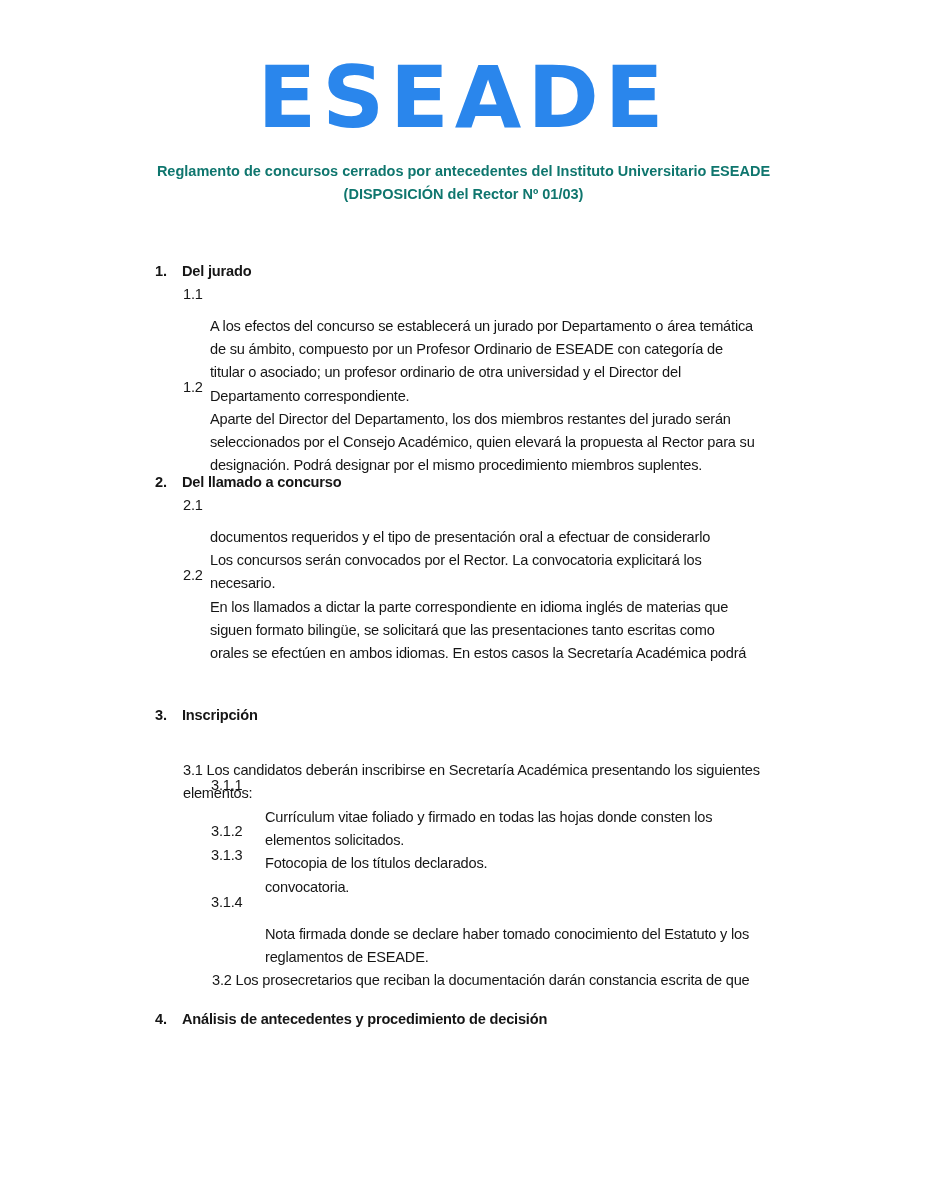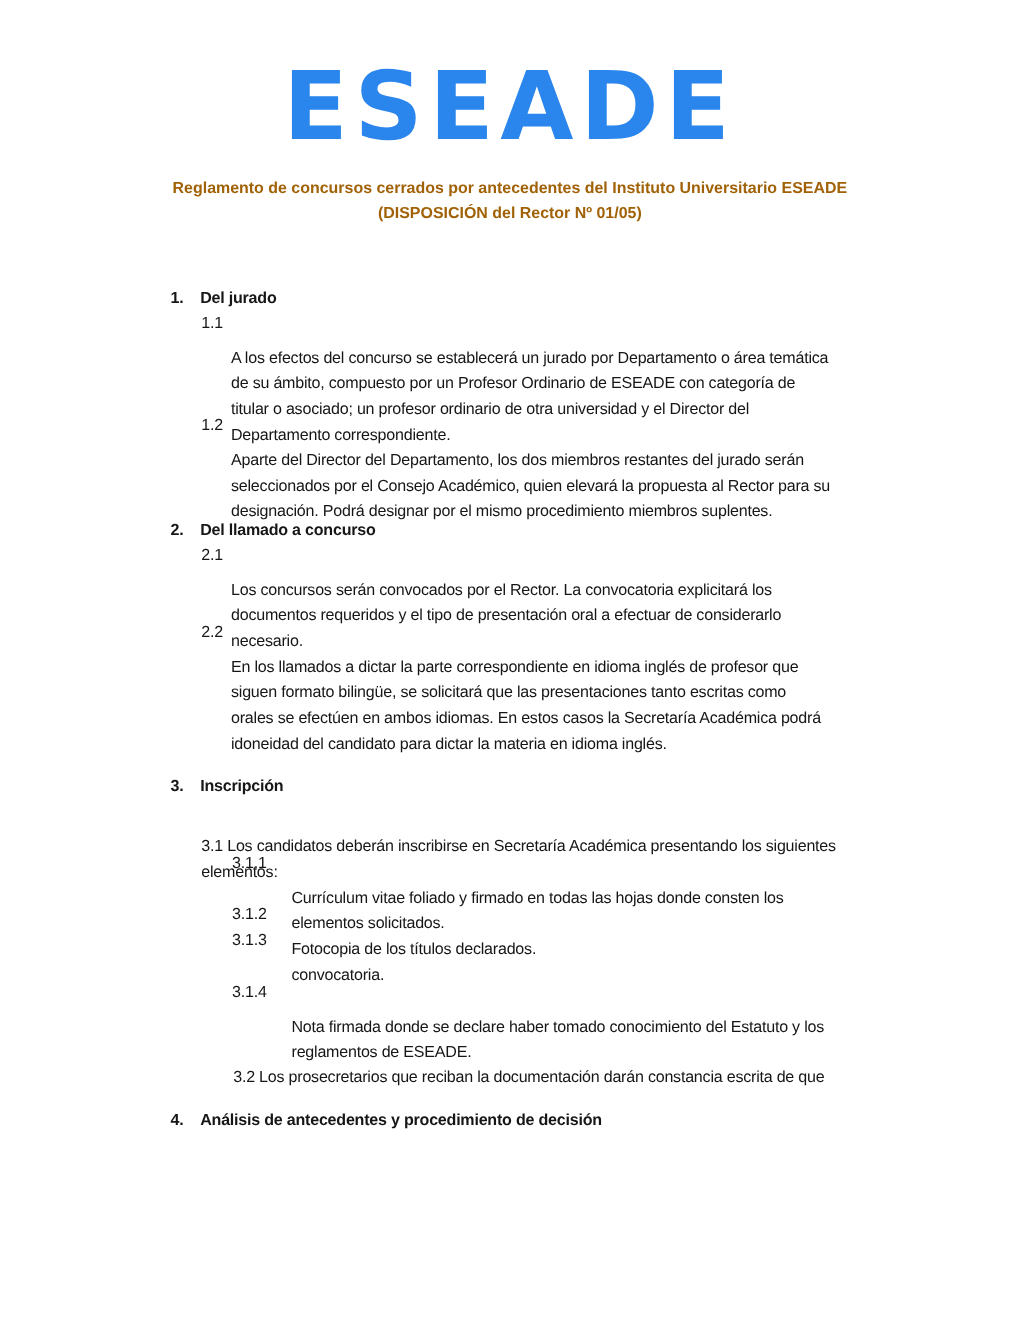--- a/index.html
+++ b/index.html
@@ -8,21 +8,21 @@
       font-family: "Liberation Sans", sans-serif; color: #111111;
     }
     .page { position: absolute; left: 0; top: 0; width: 927px; height: 1200px; background: #fff; }
     .logo {
       position: absolute; left: 0; width: 927px; top: 52px; text-align: center;
       font-family: "DejaVu Sans", sans-serif; font-weight: bold;
       font-size: 86px; line-height: 90px; letter-spacing: 6px;
     }
     .title {
       position: absolute; left: 0; width: 927px; top: 160px; text-align: center;
-      font-size: 14.5px; line-height: 23px; font-weight: bold; color: #a16207;
+      font-size: 14.5px; line-height: 23px; font-weight: bold; color: #0f766e;
     }
     .title .strong { font-weight: bold; }
     .body-text { font-size: 14.6px; line-height: 23.2px; color: #161616; letter-spacing: -0.2px; }
     .heading { position: absolute; font-weight: bold; }
     .heading .num { position: absolute; left: 0; }
     .heading .txt { position: absolute; left: 27px; white-space: nowrap; }
     .item { position: absolute; }
     .item .num { position: absolute; left: 0; top: 0; }
     .item .txt { position: absolute; margin-top: 32px; }
     .line { display: block; white-space: nowrap; }
@@ -34,21 +34,21 @@
 
   <div class="logo">
     <span id="logo-text" style="color: rgb(42, 134, 236);">ESEADE</span>
   </div>
 
   <div class="title">
     <div>
       <span>Reglamento de concursos cerrados por antecedentes del Instituto Universitario </span><span class="strong">ESEADE</span>
     </div>
     <div>
-      <span>(</span><span class="strong">DISPOSICIÓN</span><span> del Rector Nº 01/05)</span>
+      <span>(</span><span class="strong">DISPOSICIÓN</span><span> del Rector Nº 01/03)</span>
     </div>
   </div>
 
   <div class="heading body-text" style="left:155px; top:260px;">
     <span class="num">1.</span>
     <span class="txt">Del jurado</span>
   </div>
   <div class="item body-text" style="left:183px; top:283px;">
     <span class="num">1.1</span>
     <div class="txt" style="left:27px;">
@@ -67,32 +67,31 @@
     </div>
   </div>
 
   <div class="heading body-text" style="left:155px; top:471px;">
     <span class="num">2.</span>
     <span class="txt">Del llamado a concurso</span>
   </div>
   <div class="item body-text" style="left:183px; top:494px;">
     <span class="num">2.1</span>
     <div class="txt" style="left:27px;">
+      <span class="line">documentos requeridos y el tipo de presentación oral a efectuar de considerarlo</span>
       <span class="line">Los concursos serán convocados por el Rector. La convocatoria explicitará los</span>
-      <span class="line">documentos requeridos y el tipo de presentación oral a efectuar de considerarlo</span>
       <span class="line">necesario.</span>
     </div>
   </div>
   <div class="item body-text" style="left:183px; top:564px;">
     <span class="num">2.2</span>
     <div class="txt" style="left:27px;">
-      <span class="line">En los llamados a dictar la parte correspondiente en idioma inglés de  profesor que</span>
+      <span class="line">En los llamados a dictar la parte correspondiente en idioma inglés de  materias que</span>
       <span class="line">siguen formato bilingüe, se solicitará que las presentaciones tanto escritas como</span>
       <span class="line">orales se efectúen en ambos idiomas. En estos casos la Secretaría Académica podrá</span>
-      <span class="line">idoneidad del candidato para dictar la materia en idioma inglés.</span>
     </div>
   </div>
 
   <div class="heading body-text" style="left:155px; top:704px;">
     <span class="num">3.</span>
     <span class="txt">Inscripción</span>
   </div>
   <div class="item body-text" style="left:183px; top:727px;">
     <div class="txt" style="left:0;">
       <span class="line">3.1 Los candidatos deberán inscribirse en Secretaría Académica presentando los siguientes</span>

